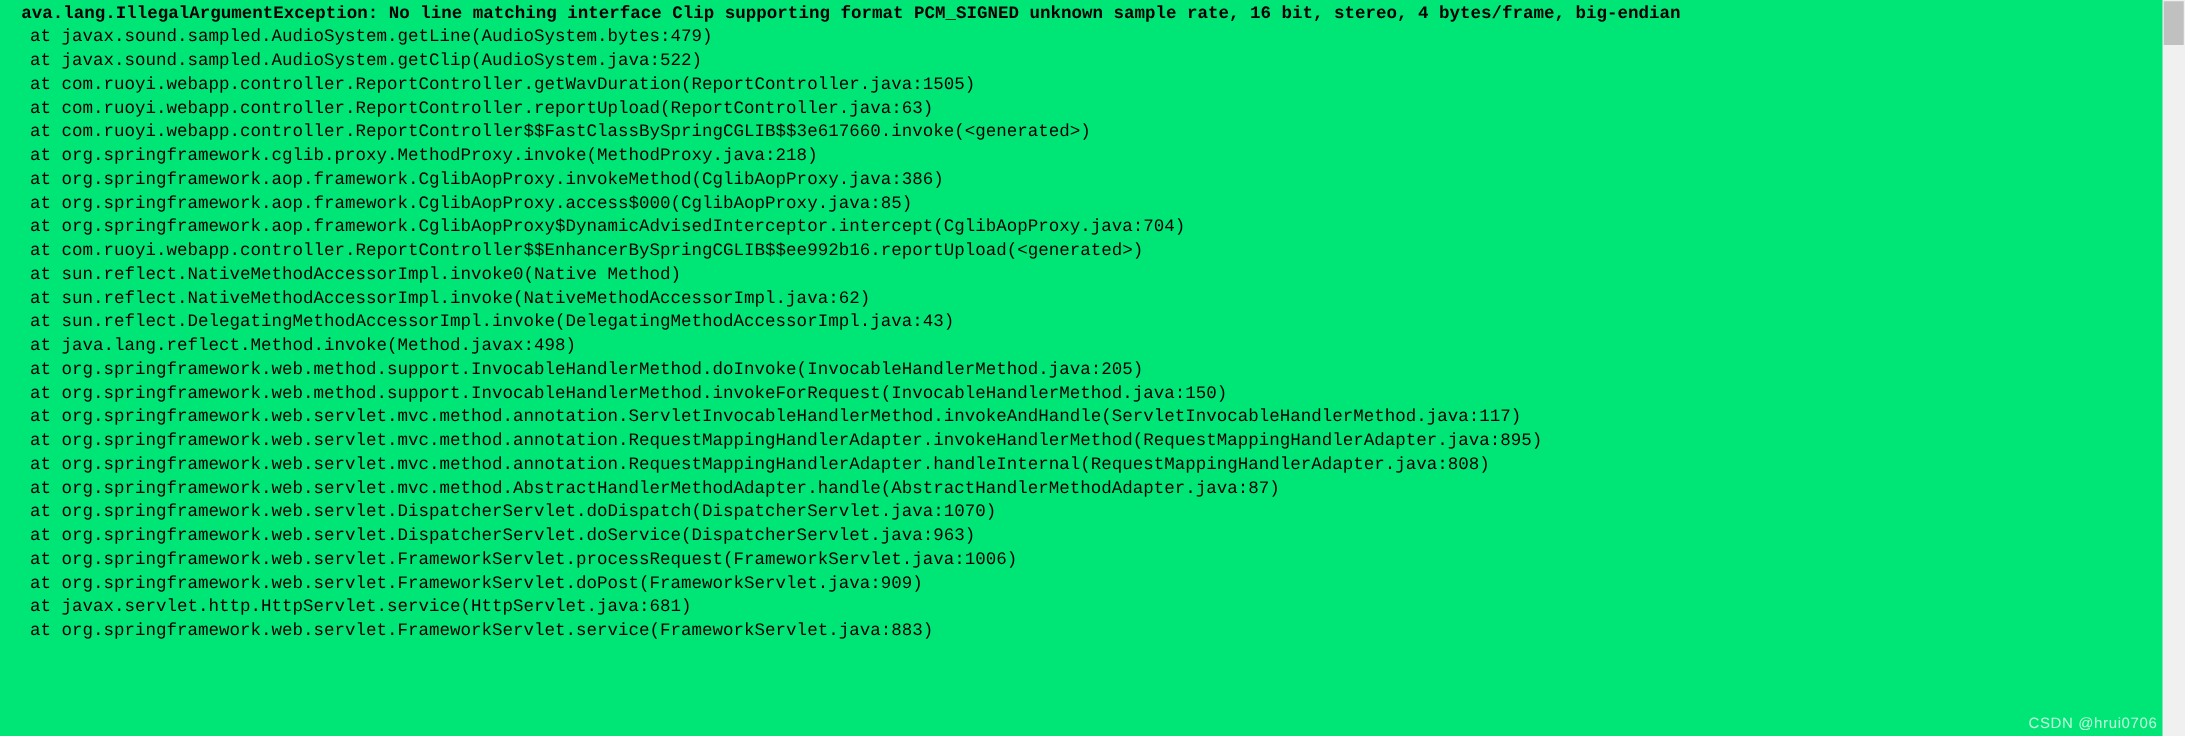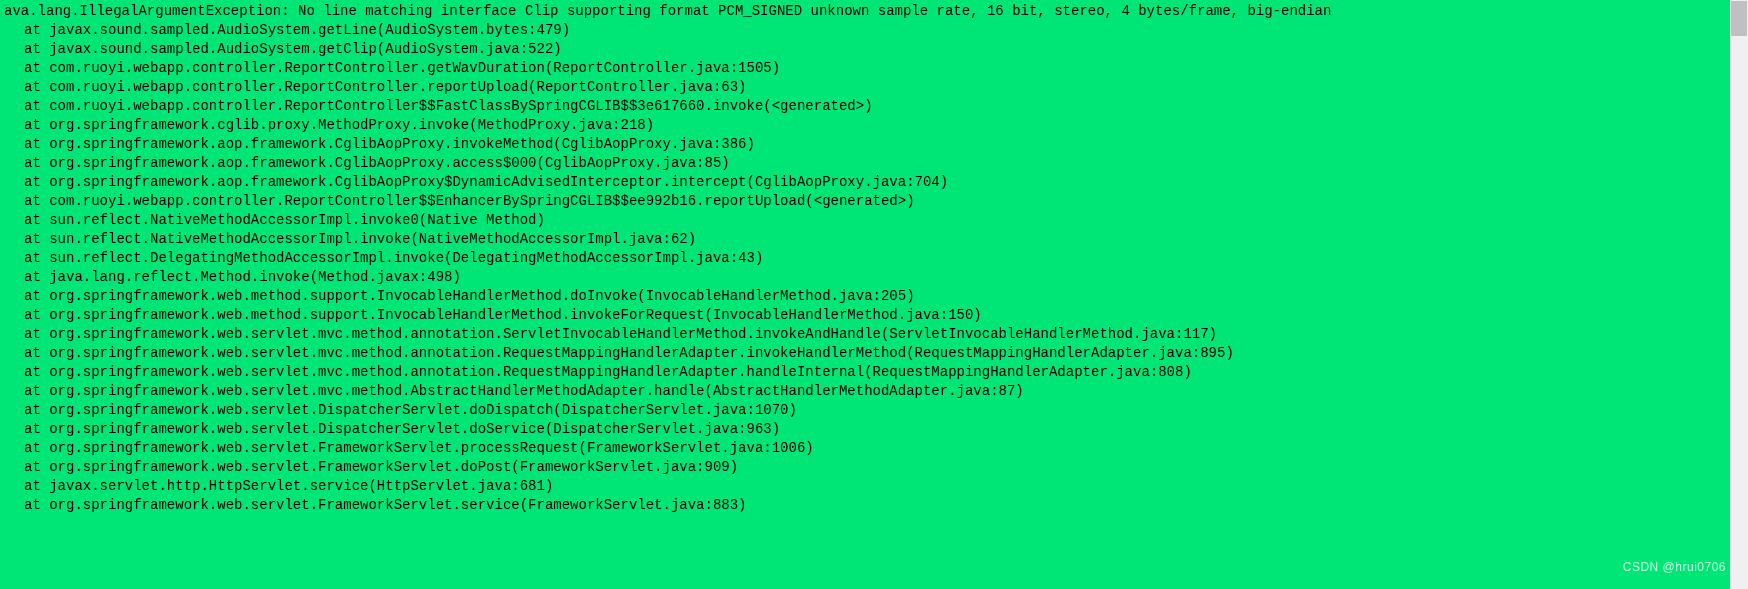--- a/index.html
+++ b/index.html
@@ -14,21 +14,22 @@
       color: #000;
       white-space: nowrap;
       overflow: hidden;
       position: relative;
       width: 1748px;
       height: 589px;
       padding: 2px 0;
     }
     .exception-line {
       line-height: 19px;
-      padding-left: 4px;
+      padding-left: 17px;
+      font-weight: bold;
     }
     .stack-line {
       line-height: 19px;
       padding-left: 24px;
     }
     .scrollbar-track {
       position: absolute;
       right: 0;
       top: 0;
       width: 18px;
@@ -40,21 +41,21 @@
       right: 1px;
       top: 1px;
       width: 16px;
       height: 35px;
       background-color: #c0c0c0;
       border-radius: 0px;
     }
     .watermark {
       position: absolute;
       right: 22px;
-      bottom: 15px;
+      bottom: 4px;
       font-family: Arial, sans-serif;
       font-size: 12px;
       color: rgba(255, 255, 255, 0.75);
       letter-spacing: 0.5px;
     }
   </style>
 </head>
 <body>
 
 <div class="exception-line">ava.lang.IllegalArgumentException: No line matching interface Clip supporting format PCM_SIGNED unknown sample rate, 16 bit, stereo, 4 bytes/frame, big-endian</div>

